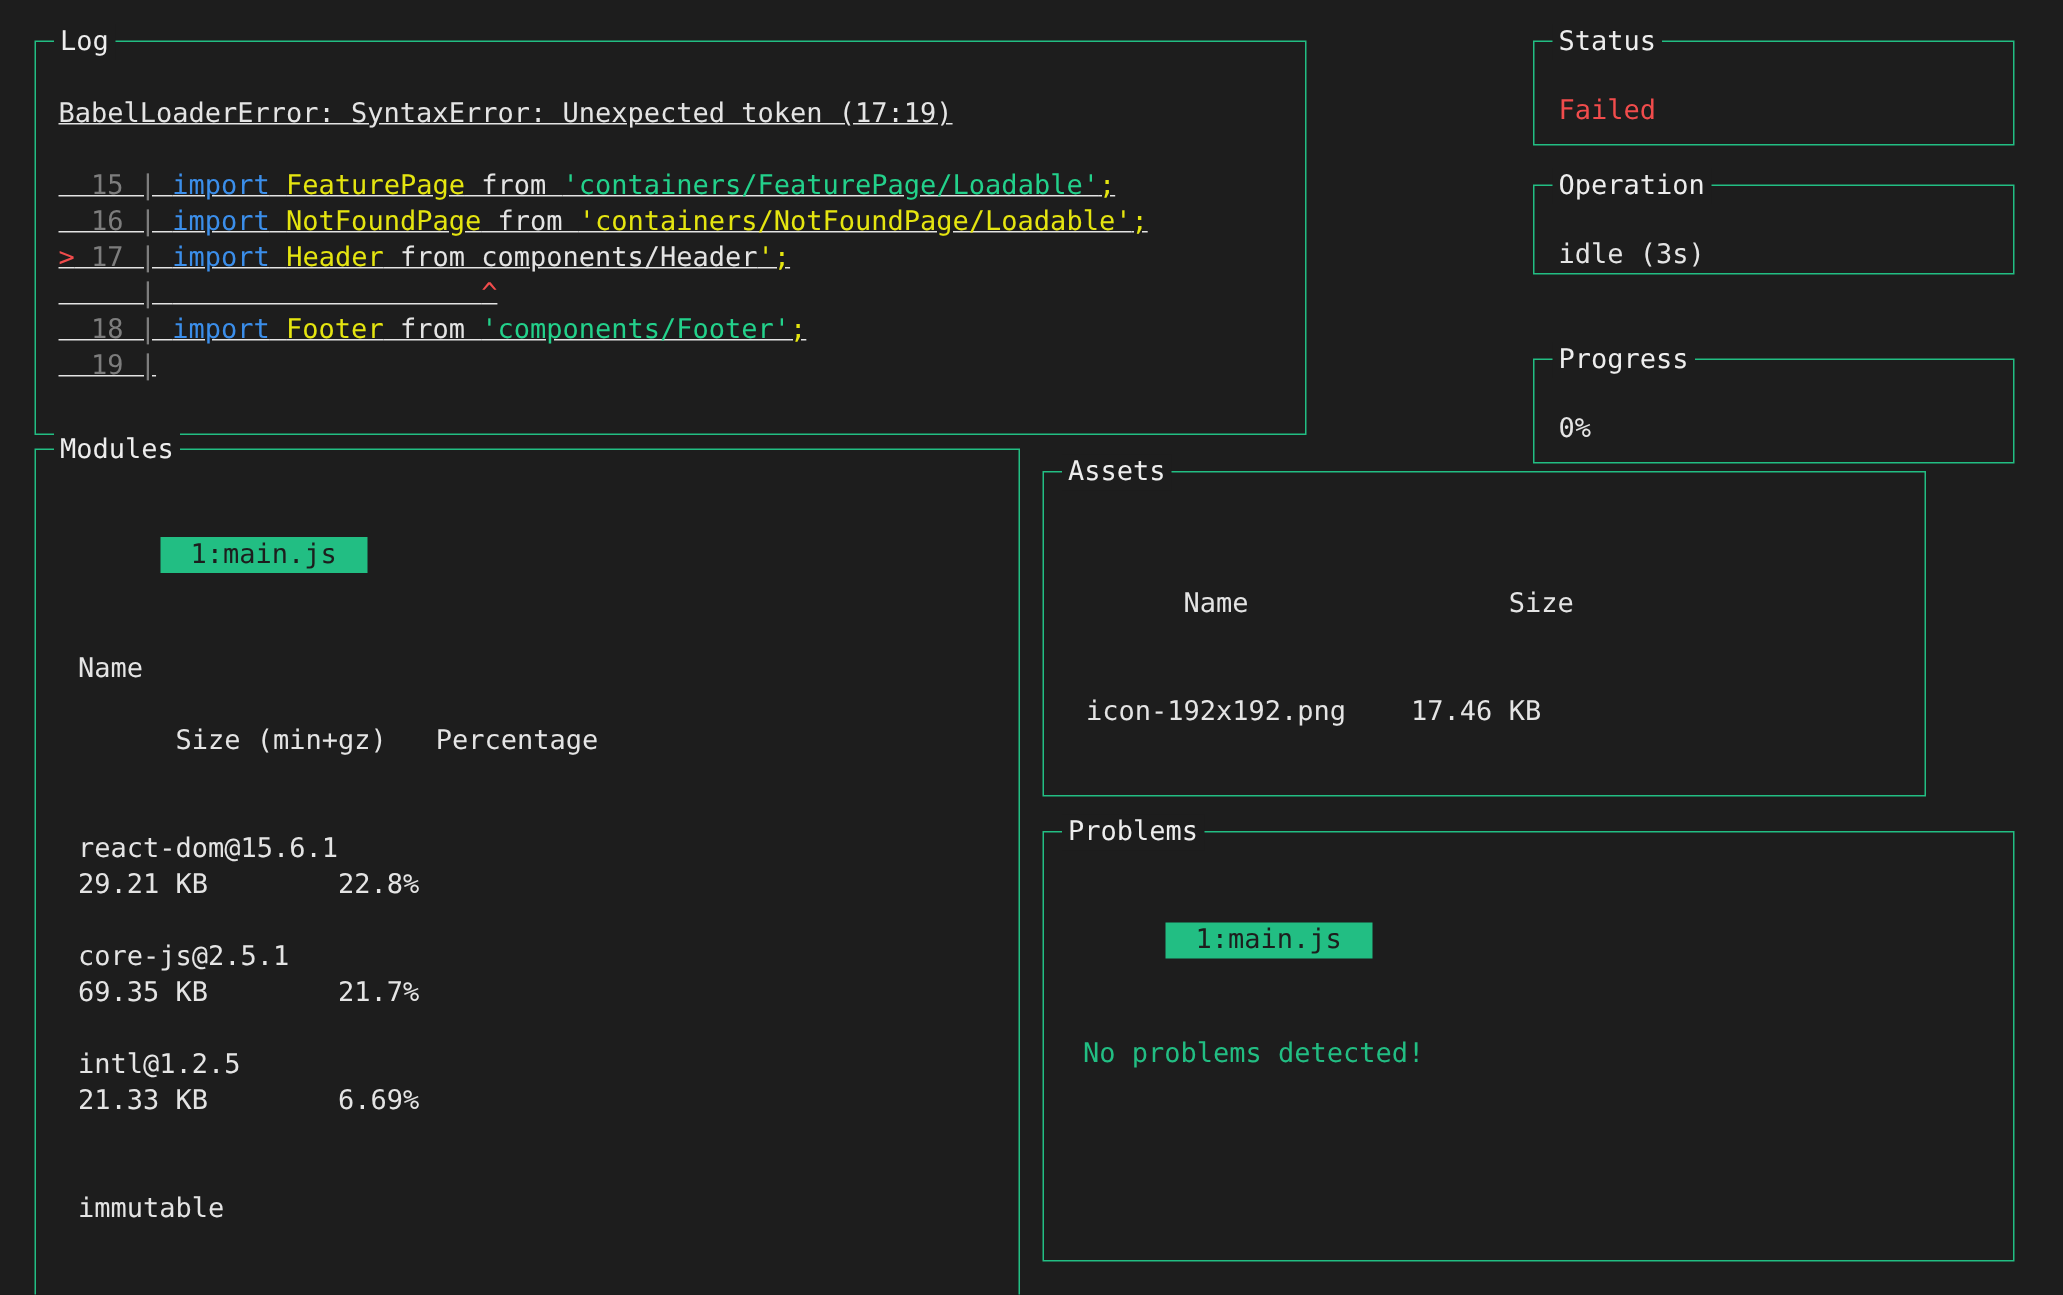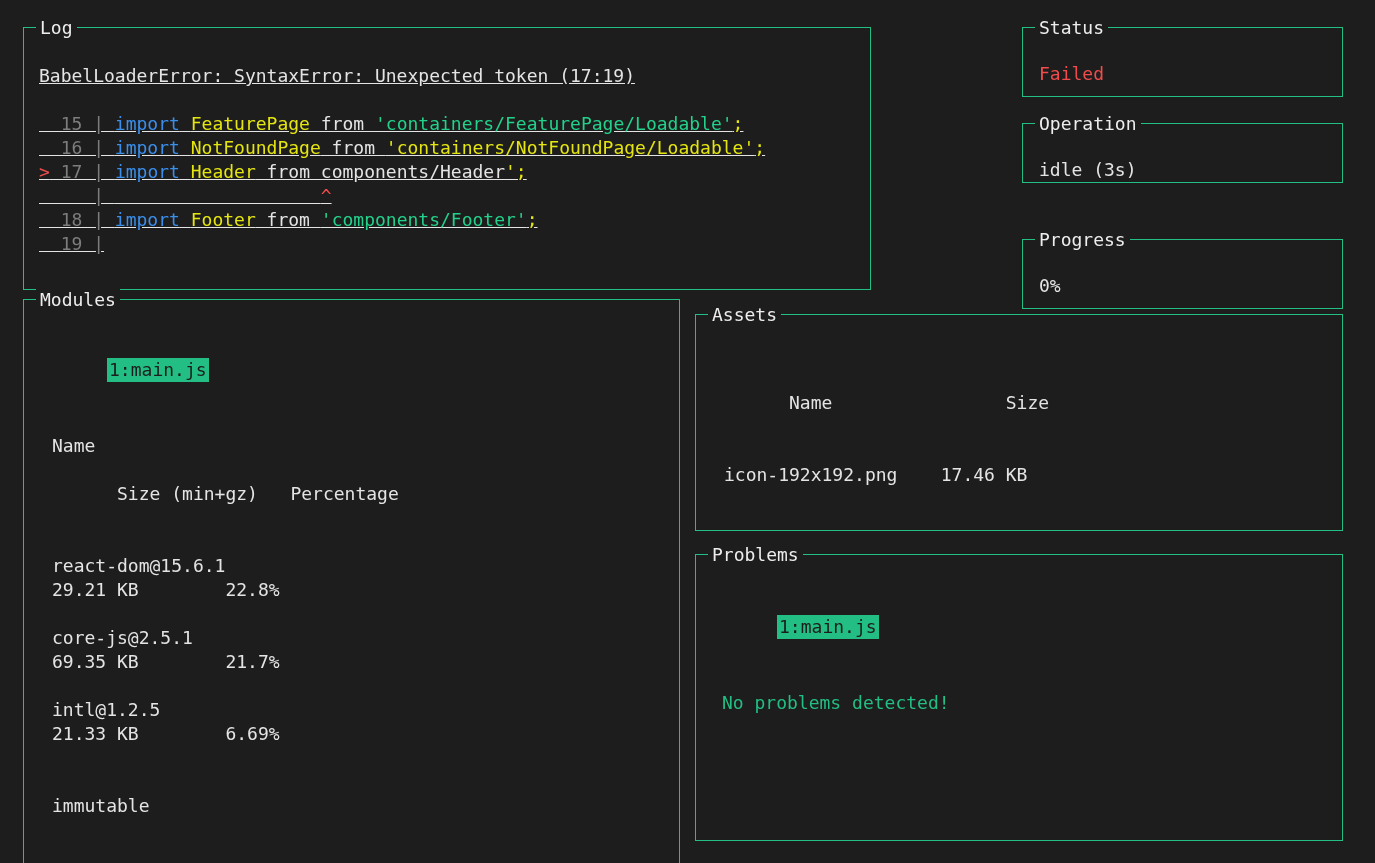--- a/index.html
+++ b/index.html
@@ -27,21 +27,21 @@
   }
   .panel-body { width: 100%; height: 100%; }
   .pre, .code-line, .line { white-space: pre; }
 
   
   #panel-log       { left: 23px;   top: 27px;  width: 848px; height: 263px; text-decoration: underline; }
   #panel-status    { left: 1022px; top: 27px;  width: 321px; height: 70px; }
   #panel-operation { left: 1022px; top: 123px; width: 321px; height: 60px; }
   #panel-progress  { left: 1022px; top: 219px; width: 321px; height: 70px; margin-top: 20px; }
   #panel-modules   { left: 23px;   top: 299px; width: 657px; height: 624px; }
-  #panel-assets    { left: 695px;  top: 314px; width: 648px; height: 217px; }
+  #panel-assets    { left: 695px;  top: 314px; width: 589px; height: 217px; }
   #panel-problems  { left: 695px;  top: 554px; width: 648px; height: 287px; }
 
   #panel-log .panel-body       { padding: 36px 0 0 15px; }
   #panel-status .panel-body,
   #panel-operation .panel-body,
   #panel-progress .panel-body  { padding: 34px 0 0 16px; }
   #panel-modules .panel-body   { padding: 34px 0 0 28px; }
   #panel-assets .panel-body    { padding: 52px 0 0 28px; }
   #panel-problems .panel-body  { padding: 36px 0 0 26px; }
 
@@ -54,21 +54,21 @@
   .tok-grn { color: var(--green, #23d18b); }
   .tok-pln { color: var(--text, #e4e4e4); }
   .tok-red { color: var(--red, #f14c4c); }
 
   .status-failed { color: var(--red, #f14c4c); }
 
   .badge {
     display: inline-block;
     background: var(--accent, #22be83);
     color: var(--badge-text, #1d1d1d);
-    padding: 0 2px;
+    padding: 0 20px;
     margin-left: -10px;
   }
   .badge-line { margin-bottom: 4px; }
 
   .green-msg { color: var(--accent, #22be83); }
 
   .col16 { display: inline-block; width: 16ch; }
   .col20 { display: inline-block; width: 20ch; }
 </style>
 </head>

